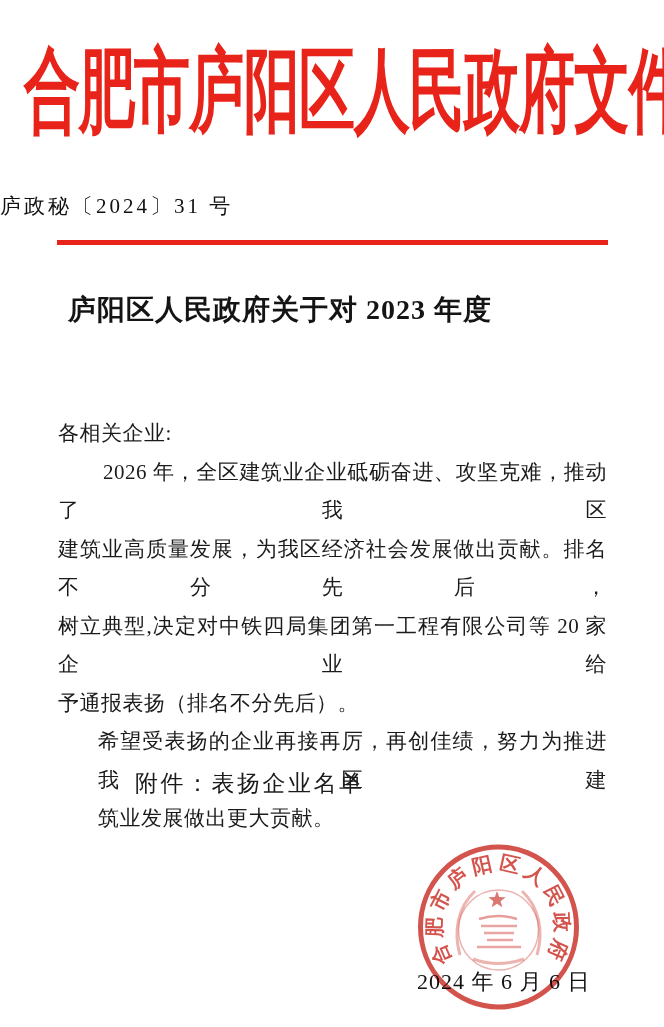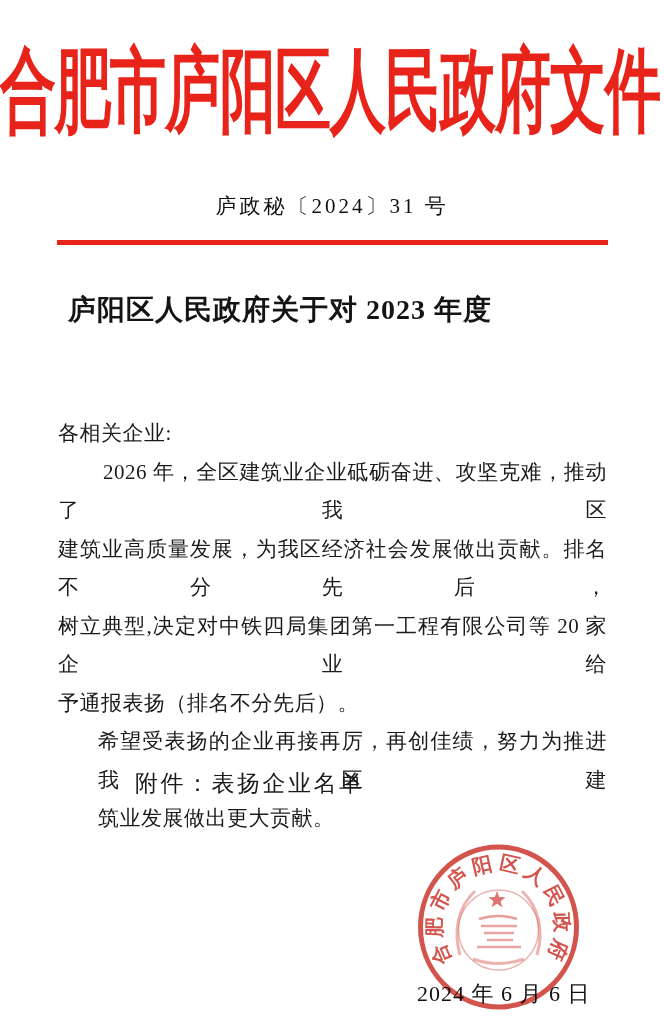--- a/index.html
+++ b/index.html
@@ -8,34 +8,34 @@
     width:664px;height:1027px;
     margin:0 auto;
     background:#ffffff;
     overflow:hidden;
     font-family:"Liberation Serif", serif;
     color:#1b1b1b;
   }
   
   .letterhead{
     position:absolute;top:30px;left:0;width:532px;
-    text-align:center;white-space:nowrap;
+    text-align:center;white-space:nowrap;padding-left:24px;
   }
   .letterhead .lh-inner{
     display:inline-block;
     font-size:56px;font-weight:bold;
     color:#e8231a;
     letter-spacing:-1px;
     transform:scaleY(1.64);
     transform-origin:top center;
   }
   
   .doc-number{
     position:absolute;top:192px;left:0;width:664px;
-    text-align:center;
+    text-align:left;
     font-size:21px;letter-spacing:3px;
     color:#111;
   }
   
   .red-rule{
     position:absolute;top:240px;left:57px;width:551px;height:5px;
     background:#e8231a;border:none;margin:0;padding:0;
   }
   
   .doc-title{
@@ -63,21 +63,21 @@
   
   .attachment{
     position:absolute;top:768px;left:135px;
     font-size:23px;letter-spacing:2.5px;
     color:#1b1b1b;white-space:nowrap;text-align:center;
   }
   
   .doc-date{
     position:absolute;top:967px;left:417px;
     font-size:22px;letter-spacing:1px;
-    color:#111;white-space:nowrap;margin-top:12px;
+    color:#111;white-space:nowrap;
   }
   
   .seal{
     position:absolute;left:405px;top:833px;
     width:190px;height:190px;
     mix-blend-mode:multiply;
     opacity:0.88;
   }
   .seal text{
     font-family:"Liberation Serif", serif;

